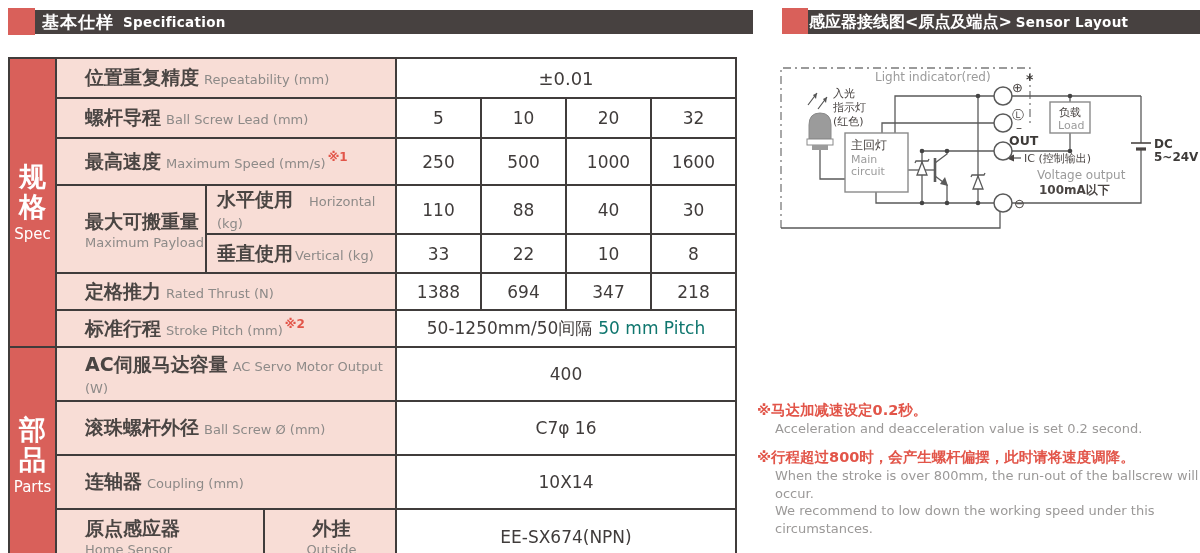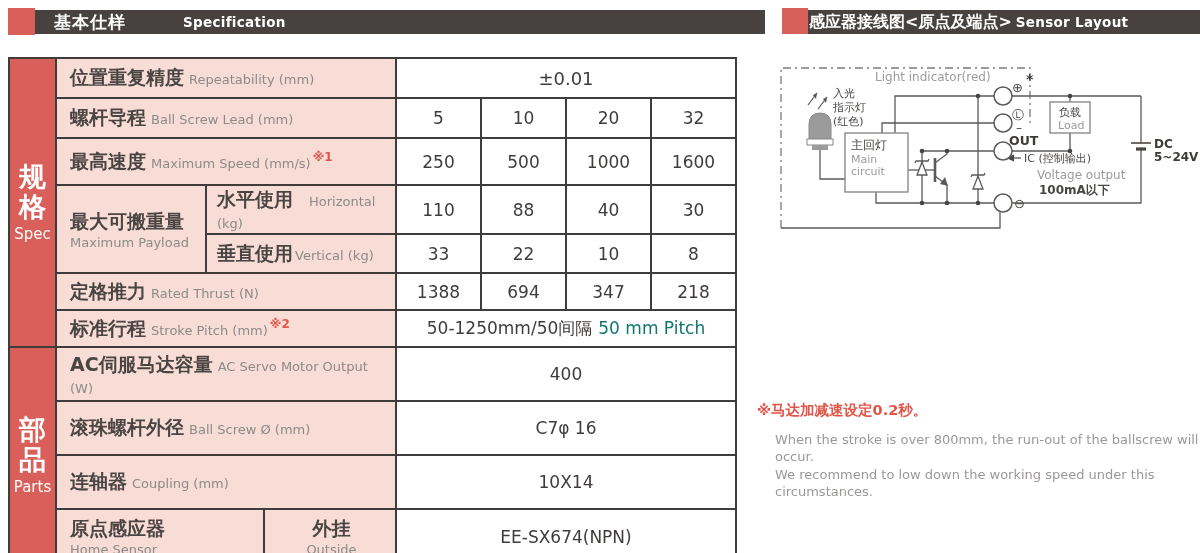--- a/index.html
+++ b/index.html
@@ -13,21 +13,21 @@
   .hdr-zh{font-weight:bold;font-size:17px;letter-spacing:1px;}
   .hdr-en{font-weight:bold;font-size:13.5px;margin-left:9px;letter-spacing:.3px;}
 
   
   table#spec-table{position:absolute;left:8px;top:57px;border-collapse:collapse;table-layout:fixed;}
   #spec-table td{border:2px solid #403c3b;overflow:hidden;}
   td.side{background:#d9605a;color:#fff;text-align:center;vertical-align:middle;}
   .side-zh{display:block;width:30px;margin:0 auto;word-break:break-all;
            font-size:27px;font-weight:bold;line-height:1.12;}
   .side-en{display:block;font-size:15px;margin-top:3px;}
-  td.label{background:#f8ddd6;padding-left:13px;vertical-align:middle;}
+  td.label{background:#f8ddd6;padding-left:28px;vertical-align:middle;}
   .zh{font-size:19px;font-weight:600;color:#4a4543;}
   .en{font-size:13px;color:#8d8a88;margin-left:5px;font-weight:normal;}
   .stack .zh,.stack .en{display:block;margin-left:0;}
   .note-sup{color:#e25549;font-size:12px;font-weight:bold;position:relative;top:-7px;margin-left:2px;}
   td.value{background:#fff;text-align:center;vertical-align:middle;font-size:17px;color:#403c3b;}
   td.value .gray{color:#0f766e;margin-left:6px;}
   td.center{text-align:center;padding-left:4px;}
 
   
   #circuit{position:absolute;left:775px;top:55px;}
@@ -41,21 +41,21 @@
   .note-zh{color:#e25549;font-size:14.5px;font-weight:bold;line-height:1.3;}
   .note-en{color:#9b9998;font-size:13px;margin-left:18px;line-height:1.35;}
   .note+.note{margin-top:11px;}
 </style>
 </head>
 <body>
 
 <div id="page">
 
   <div class="hdr-sq" style="left:8px;top:8px;width:27px;height:27px;"></div>
-  <div class="hdr-bar" style="left:28px;top:10px;width:711px;padding-left:26px;gap:48px;">
+  <div class="hdr-bar" style="left:16px;top:10px;width:711px;padding-left:26px;">
     <span class="hdr-zh">基本仕样</span>
     <span class="hdr-en">Specification</span>
   </div>
 
   <div class="hdr-sq" style="left:782px;top:8px;width:26px;height:26px;"></div>
   <div class="hdr-bar" style="left:796px;top:10px;width:404px;padding-left:13px;">
     <span class="hdr-zh" style="font-size:16px;letter-spacing:0;">感应器接线图&lt;原点及端点&gt;</span>
     <span class="hdr-en" style="margin-left:4px;text-align:center;">Sensor Layout</span>
   </div>
 
@@ -262,20 +262,22 @@
     <text x="249" y="107" class="t-dark">IC (控制输出)</text>
     <text x="262" y="124" class="t-gray">Voltage output</text>
     <text x="264" y="139" class="t-dark" style="font-size:12px;font-weight:bold">100mA以下</text>
     <text x="379" y="93" class="t-bold" style="font-size:12px">DC</text>
     <text x="379" y="106" class="t-bold" style="font-size:12px">5~24V</text>
   </svg>
 
   <div id="notes">
     <div class="note">
       <div class="note-zh">※马达加减速设定0.2秒。</div>
+      <div class="note-en">Acceleration and deacceleration value is set 0.2 second.</div>
     </div>
     <div class="note">
+      <div class="note-zh">※行程超过800时，会产生螺杆偏摆，此时请将速度调降。</div>
       <div class="note-en">When the stroke is over 800mm, the run-out of the ballscrew will occur.</div>
       <div class="note-en">We recommend to low down the working speed under this circumstances.</div>
     </div>
   </div>
 
 </div>
 
 </body></html>

